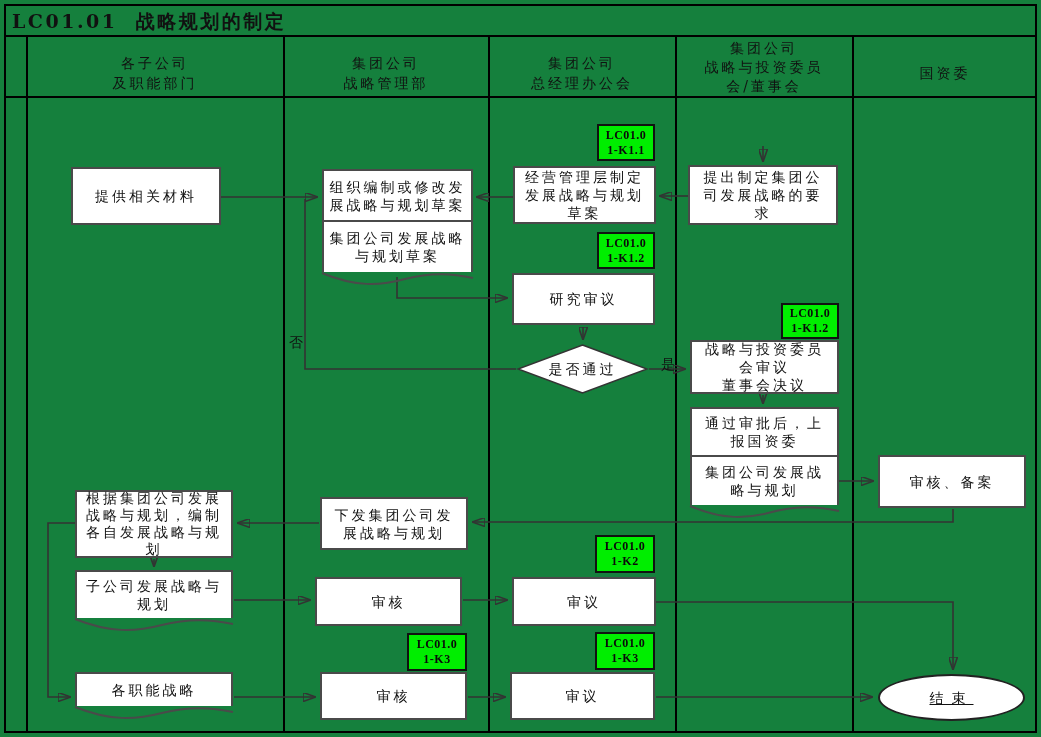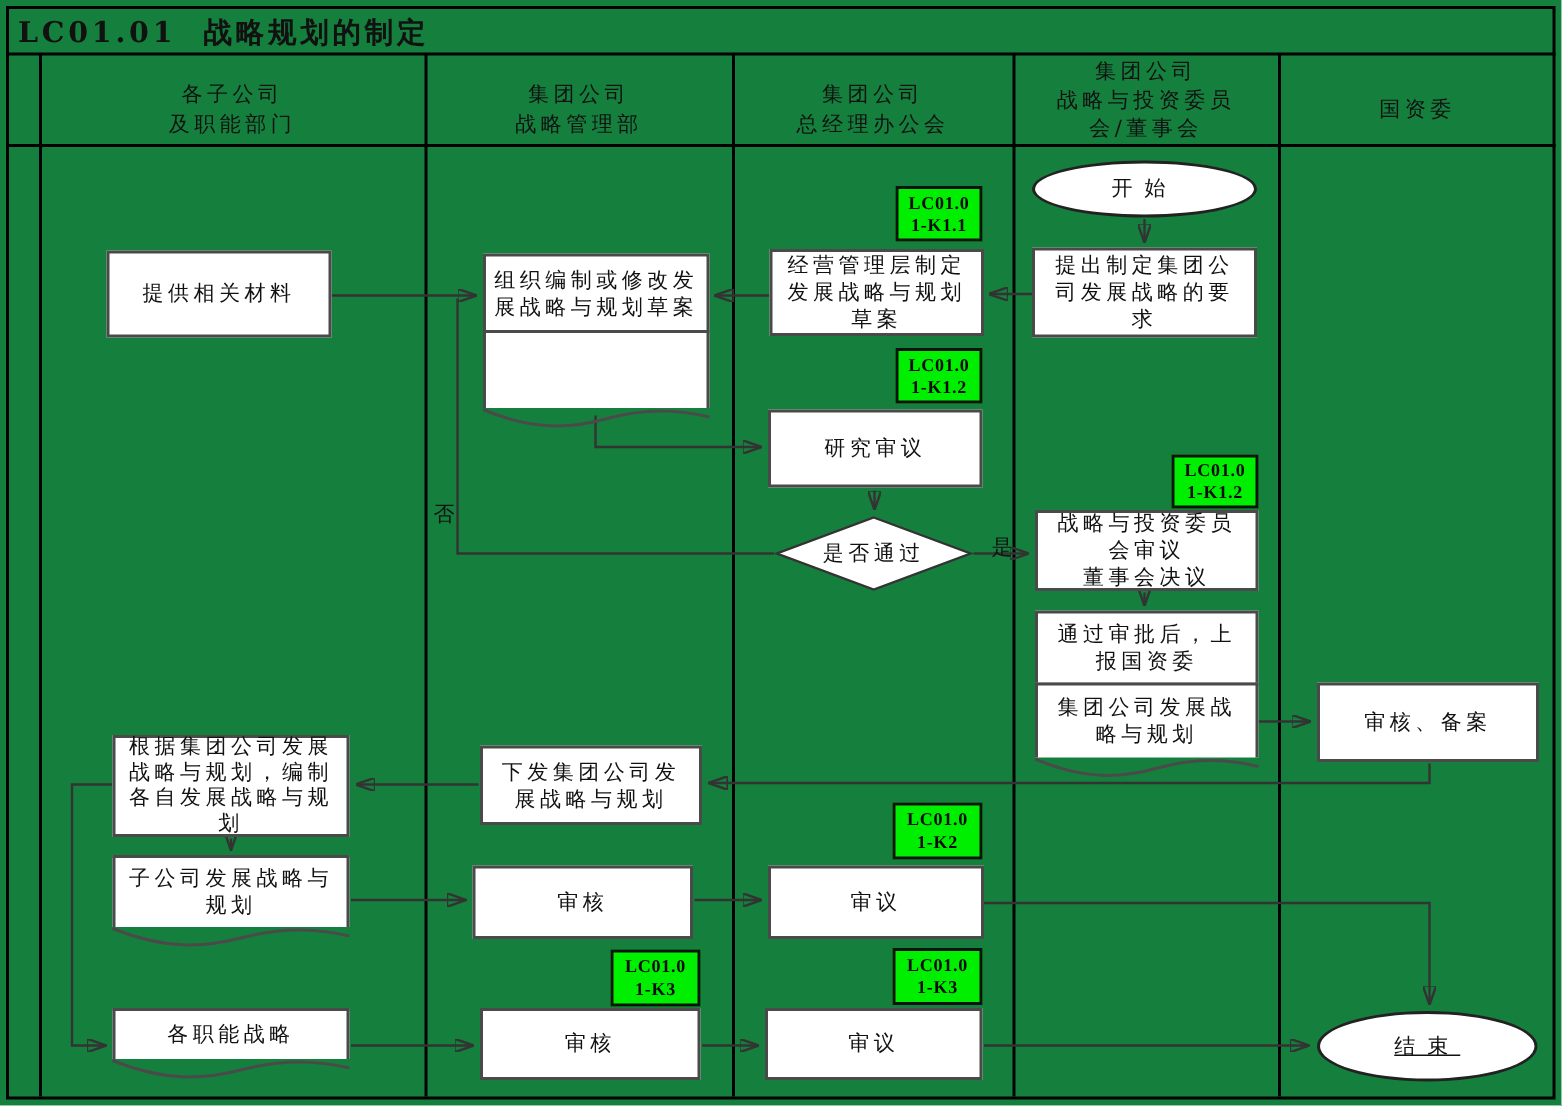--- a/index.html
+++ b/index.html
@@ -84,30 +84,31 @@
     <path d="M463,600 L507,600" marker-end="url(#ah)"></path>
     <path d="M656,602 L953,602 L953,669" marker-end="url(#ah)"></path>
     <path d="M234,697 L315,697" marker-end="url(#ah)"></path>
     <path d="M468,697 L505,697" marker-end="url(#ah)"></path>
     <path d="M656,697 L872,697" marker-end="url(#ah)"></path>
   </svg>
 
   <div class="edgelabel" style="left:289px;top:334px;">否</div>
   <div class="edgelabel" style="left:661px;top:356px;">是</div>
 
-  <div class="node oval" style="left:688px;top:107px;width:150px;height:38px;">开始</div>
   <div class="node box" style="left:688px;top:165px;width:150px;height:60px;">提出制定集团公
 司发展战略的要
 求</div>
   <div class="node box" style="left:513px;top:166px;width:143px;height:58px;text-align:center;">经营管理层制定
 发展战略与规划
 草案</div>
   <div class="node box" style="left:322px;top:169px;width:151px;height:53px;text-align:right;">组织编制或修改发
 展战略与规划草案</div>
   <div class="node doc" style="left:322px;top:220px;width:151px;height:52px;">
+    <span>集团公司发展战略
+与规划草案</span>
     <svg class="wave" viewBox="0 0 100 16" preserveAspectRatio="none">
         <path d="M0,2 C22,16 38,15 55,8 C72,1 86,2 100,7" vector-effect="non-scaling-stroke"></path>
       </svg>
   </div>
   <div class="node box" style="left:71px;top:167px;width:150px;height:58px;">提供相关材料</div>
   <div class="node box" style="left:512px;top:273px;width:143px;height:52px;">研究审议</div>
 
   <div class="node diamond" style="left:516px;top:343px;width:133px;height:52px;background:transparent;">
     <svg width="133" height="52">
         <polygon points="66.5,2 131,26 66.5,50 2,26" fill="#ffffff" stroke="#333" stroke-width="1.6"></polygon>

